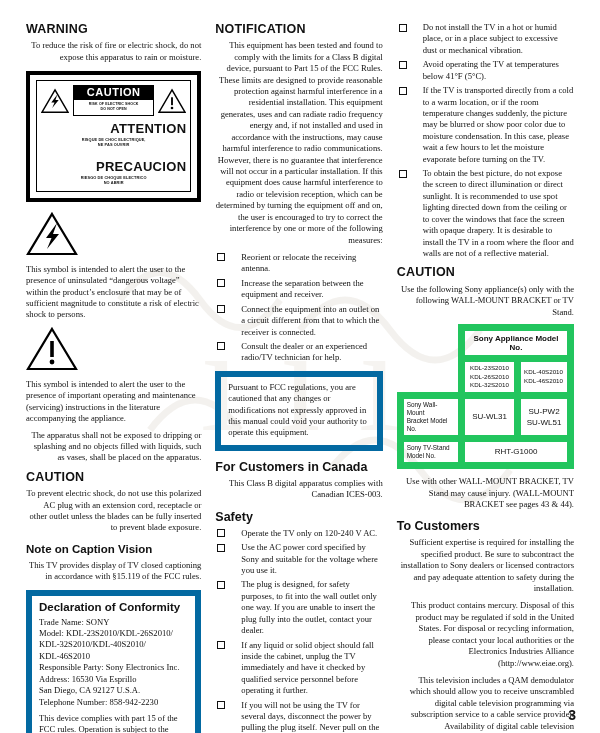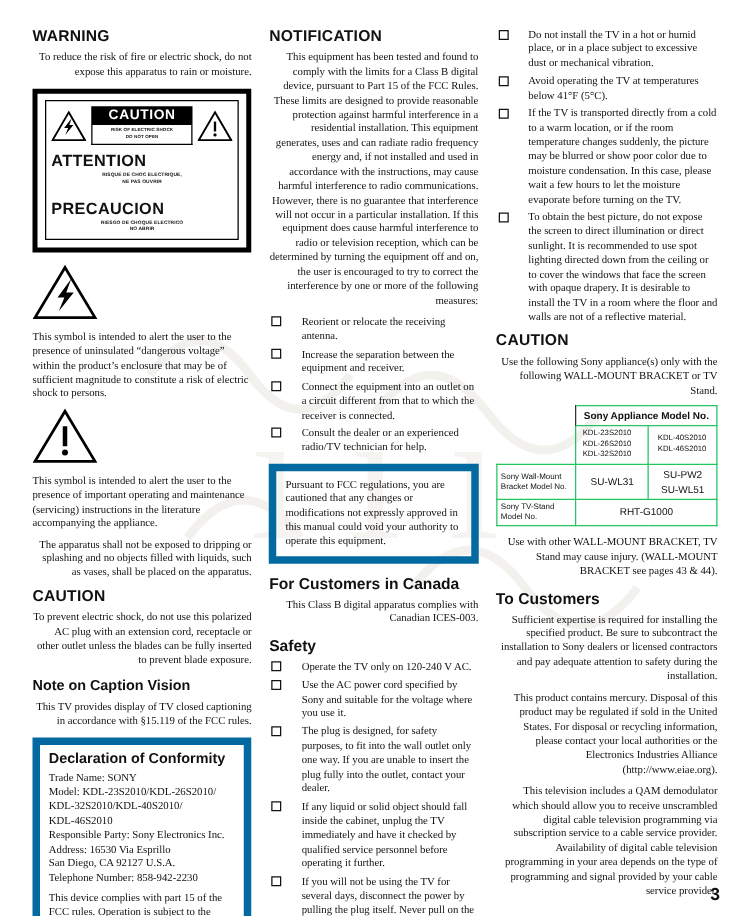--- a/index.html
+++ b/index.html
@@ -60,21 +60,21 @@
     font-family:"Liberation Sans", sans-serif; font-weight:bold;
     font-size:11px; letter-spacing:0.5px; padding:1px 0 1.5px 0;
   }
   .cg-risk {
     border:1px solid #000; border-top:none; text-align:center;
     font-family:"Liberation Sans", sans-serif; font-size:3.6px;
     font-weight:bold; line-height:1.35; padding:2.5px 0 3px 0; letter-spacing:0.1px;
   }
   .cg-tri { width:28px; height:26px; flex:0 0 auto; }
   .cg-big {
-    text-align:left; font-family:"Liberation Sans", sans-serif;
+    text-align:right; font-family:"Liberation Sans", sans-serif;
     font-weight:bold; font-size:13px; letter-spacing:0.3px; margin-top:5px;
   }
   .cg-small {
     text-align:center; font-family:"Liberation Sans", sans-serif;
     font-size:3.9px; font-weight:bold; line-height:1.4; margin-top:1px;
     letter-spacing:0.1px;
   }
   .cg-gap { height:6px; }
 
   
@@ -90,21 +90,21 @@
   }
   .framebox p { font-size:8.6px; line-height:1.33; margin:0 0 5px 0; }
   .framebox p:last-child { margin-bottom:0; }
 
   
   table.models {
     border-collapse:collapse; width:100%; margin:6px 0 7px 0;
     font-family:"Liberation Sans", sans-serif;
   }
   table.models td, table.models th {
-    border:1px solid #22c55e; padding:2px 3px; vertical-align:middle;
+    border:7px solid #22c55e; padding:2px 3px; vertical-align:middle;
     font-weight:normal;
   }
   table.models .hdr {
     text-align:center; font-weight:bold; font-size:8px; padding:3px 2px;
   }
   table.models .rowlab {
     font-size:6.4px; line-height:1.25; text-align:left; width:36%;
   }
   table.models .modelcell {
     font-size:6.2px; line-height:1.4; text-align:left; padding-left:5px;

